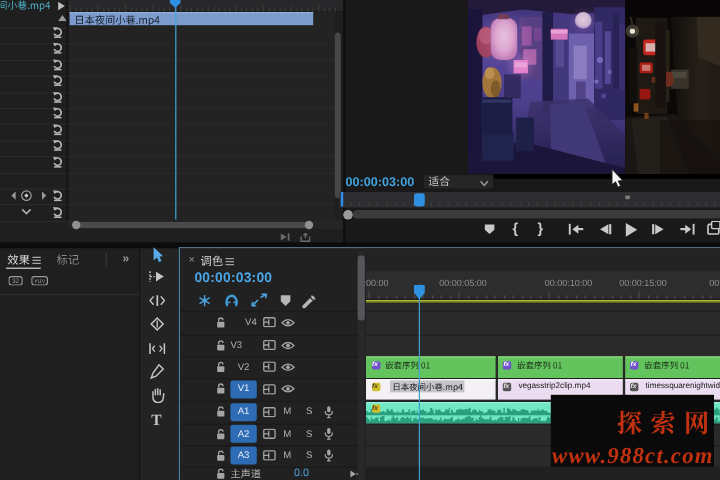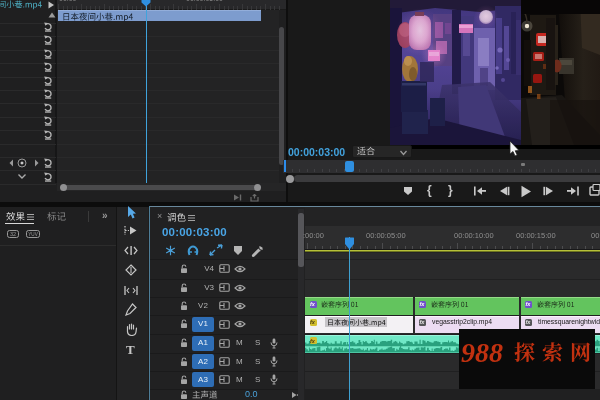--- a/index.html
+++ b/index.html
@@ -493,21 +493,21 @@
       <path d="M0.8 4.5 H5 M5 2 V7" stroke="#a5a5a5" stroke-width="1.1"></path>
     </svg>
 <svg class="abs" style="left:234px;top:264.75px" width="12" height="8" viewBox="0 0 12 8">
       <path d="M1 4 Q6 -1.2 11 4 Q6 9.2 1 4 Z" fill="none" stroke="#a5a5a5" stroke-width="1.1"></path>
       <circle cx="6" cy="4" r="1.6" fill="#a5a5a5"></circle>
     </svg>
 <svg class="abs" style="left:180px;top:282.5px" width="8" height="10" viewBox="0 0 8 10">
       <rect x="1" y="4.2" width="6" height="4.8" rx="0.8" fill="#a5a5a5"></rect>
       <path d="M2.2 4 V2.8 Q2.2 1 4 1 Q5.8 1 5.8 2.8" fill="none" stroke="#a5a5a5" stroke-width="1.1"></path>
     </svg>
-<div class="t" style="left:192px;top:282.5px;width:22px;text-align:right;font-size:8px;color:#b2b2b2;">V3</div>
+<div class="t" style="left:192px;top:282.5px;width:22px;text-align:left;font-size:8px;color:#b2b2b2;">V3</div>
 <svg class="abs" style="left:218.5px;top:283.0px" width="11" height="9" viewBox="0 0 11 9">
       <rect x="0.8" y="0.8" width="9.4" height="7.4" rx="1" fill="none" stroke="#a5a5a5" stroke-width="1.1"></rect>
       <path d="M0.8 4.5 H5 M5 2 V7" stroke="#a5a5a5" stroke-width="1.1"></path>
     </svg>
 <svg class="abs" style="left:234px;top:283.5px" width="12" height="8" viewBox="0 0 12 8">
       <path d="M1 4 Q6 -1.2 11 4 Q6 9.2 1 4 Z" fill="none" stroke="#a5a5a5" stroke-width="1.1"></path>
       <circle cx="6" cy="4" r="1.6" fill="#a5a5a5"></circle>
     </svg>
 <svg class="abs" style="left:180px;top:300.5px" width="8" height="10" viewBox="0 0 8 10">
       <rect x="1" y="4.2" width="6" height="4.8" rx="0.8" fill="#a5a5a5"></rect>
@@ -703,18 +703,18 @@
       <rect x="0" y="11" width="295" height="0.8" fill="#5ecfaa"></rect>
       <path d="M0 17.6 L0.0 12.7 L1.4 12.7 L1.4 14.2 L2.9 14.2 L2.9 15.8 L3.9 15.8 L3.9 12.5 L4.9 12.5 L4.9 14.1 L6.0 14.1 L6.0 14.5 L6.9 14.5 L6.9 13.6 L8.5 13.6 L8.5 13.0 L10.5 13.0 L10.5 15.8 L11.7 15.8 L11.7 12.3 L13.5 12.3 L13.5 11.7 L15.4 11.7 L15.4 15.8 L17.1 15.8 L17.1 15.2 L18.9 15.2 L18.9 14.4 L20.0 14.4 L20.0 15.7 L21.0 15.7 L21.0 13.1 L22.2 13.1 L22.2 11.1 L23.3 11.1 L23.3 13.2 L24.5 13.2 L24.5 13.9 L25.5 13.9 L25.5 12.6 L26.8 12.6 L26.8 15.5 L28.6 15.5 L28.6 13.4 L29.8 13.4 L29.8 12.5 L31.7 12.5 L31.7 13.5 L33.7 13.5 L33.7 12.3 L35.3 12.3 L35.3 13.8 L36.8 13.8 L36.8 12.3 L37.9 12.3 L37.9 15.6 L39.2 15.6 L39.2 13.5 L41.2 13.5 L41.2 12.7 L42.1 12.7 L42.1 14.3 L43.0 14.3 L43.0 14.1 L45.0 14.1 L45.0 13.2 L46.8 13.2 L46.8 12.9 L48.4 12.9 L48.4 13.8 L50.3 13.8 L50.3 13.7 L51.8 13.7 L51.8 13.4 L53.5 13.4 L53.5 13.3 L55.3 13.3 L55.3 14.3 L56.5 14.3 L56.5 15.0 L57.7 15.0 L57.7 13.7 L58.8 13.7 L58.8 15.4 L60.0 15.4 L60.0 14.7 L61.9 14.7 L61.9 13.0 L63.0 13.0 L63.0 15.5 L64.9 15.5 L64.9 13.8 L66.1 13.8 L66.1 14.4 L67.9 14.4 L67.9 14.0 L68.8 14.0 L68.8 14.4 L69.8 14.4 L69.8 13.8 L70.8 13.8 L70.8 12.6 L72.4 12.6 L72.4 16.1 L73.9 16.1 L73.9 14.8 L75.0 14.8 L75.0 14.6 L76.5 14.6 L76.5 13.4 L77.5 13.4 L77.5 14.7 L79.1 14.7 L79.1 14.4 L80.9 14.4 L80.9 13.7 L82.6 13.7 L82.6 12.5 L84.5 12.5 L84.5 11.9 L85.7 11.9 L85.7 11.4 L87.2 11.4 L87.2 13.2 L88.3 13.2 L88.3 13.0 L89.8 13.0 L89.8 15.8 L91.2 15.8 L91.2 13.7 L92.4 13.7 L92.4 14.7 L94.0 14.7 L94.0 12.5 L95.1 12.5 L95.1 11.1 L96.2 11.1 L96.2 13.1 L97.7 13.1 L97.7 14.1 L99.3 14.1 L99.3 14.3 L101.3 14.3 L101.3 14.3 L103.1 14.3 L103.1 12.3 L104.6 12.3 L104.6 14.9 L105.8 14.9 L105.8 15.6 L106.8 15.6 L106.8 14.5 L107.9 14.5 L107.9 15.3 L109.4 15.3 L109.4 13.8 L110.9 13.8 L110.9 12.8 L112.6 12.8 L112.6 12.4 L114.5 12.4 L114.5 15.1 L115.7 15.1 L115.7 12.3 L117.4 12.3 L117.4 12.5 L119.1 12.5 L119.1 11.8 L120.5 11.8 L120.5 15.6 L122.0 15.6 L122.0 12.7 L123.8 12.7 L123.8 14.9 L125.2 14.9 L125.2 16.1 L126.6 16.1 L126.6 13.4 L127.7 13.4 L127.7 16.0 L128.8 16.0 L128.8 13.8 L130.5 13.8 L130.5 13.1 L131.9 13.1 L131.9 13.1 L133.7 13.1 L133.7 13.3 L135.5 13.3 L135.5 12.1 L137.2 12.1 L137.2 15.2 L138.8 15.2 L138.8 14.0 L140.1 14.0 L140.1 13.5 L142.1 13.5 L142.1 13.4 L143.0 13.4 L143.0 14.7 L144.0 14.7 L144.0 12.5 L145.5 12.5 L145.5 15.8 L147.1 15.8 L147.1 15.5 L148.0 15.5 L148.0 15.9 L149.5 15.9 L149.5 14.7 L150.9 14.7 L150.9 12.2 L152.5 12.2 L152.5 13.3 L153.4 13.3 L153.4 11.2 L155.1 11.2 L155.1 12.5 L156.5 12.5 L156.5 14.4 L158.4 14.4 L158.4 13.8 L160.0 13.8 L160.0 15.6 L161.0 15.6 L161.0 13.9 L162.4 13.9 L162.4 12.6 L163.8 12.6 L163.8 13.2 L164.9 13.2 L164.9 14.0 L166.1 14.0 L166.1 15.2 L167.8 15.2 L167.8 15.9 L169.7 15.9 L169.7 14.1 L171.3 14.1 L171.3 14.7 L172.8 14.7 L172.8 13.0 L174.0 13.0 L174.0 15.3 L175.6 15.3 L175.6 13.7 L177.4 13.7 L177.4 12.7 L178.9 12.7 L178.9 15.8 L179.9 15.8 L179.9 13.2 L181.6 13.2 L181.6 13.4 L182.6 13.4 L182.6 11.5 L183.6 11.5 L183.6 12.6 L185.1 12.6 L185.1 14.9 L186.9 14.9 L186.9 14.8 L188.8 14.8 L188.8 15.4 L190.2 15.4 L190.2 14.0 L191.6 14.0 L191.6 16.0 L193.5 16.0 L193.5 11.8 L195.0 11.8 L195.0 15.8 L196.8 15.8 L196.8 15.6 L197.8 15.6 L197.8 13.3 L199.0 13.3 L199.0 12.5 L200.3 12.5 L200.3 13.5 L201.8 13.5 L201.8 12.9 L203.6 12.9 L203.6 13.7 L205.5 13.7 L205.5 14.5 L207.3 14.5 L207.3 15.5 L209.3 15.5 L209.3 11.6 L210.5 11.6 L210.5 15.9 L212.2 15.9 L212.2 15.7 L214.1 15.7 L214.1 13.9 L215.3 13.9 L215.3 13.3 L216.5 13.3 L216.5 15.1 L218.3 15.1 L218.3 12.6 L219.6 12.6 L219.6 13.1 L220.5 13.1 L220.5 12.4 L222.0 12.4 L222.0 14.7 L222.9 14.7 L222.9 15.5 L224.5 15.5 L224.5 13.7 L226.3 13.7 L226.3 13.2 L227.8 13.2 L227.8 11.9 L229.6 11.9 L229.6 13.9 L231.0 13.9 L231.0 12.7 L232.8 12.7 L232.8 15.5 L234.3 15.5 L234.3 15.0 L235.5 15.0 L235.5 15.7 L236.8 15.7 L236.8 13.7 L238.8 13.7 L238.8 14.4 L240.0 14.4 L240.0 15.0 L241.1 15.0 L241.1 14.6 L242.3 14.6 L242.3 14.9 L243.4 14.9 L243.4 11.6 L245.1 11.6 L245.1 14.6 L246.8 14.6 L246.8 15.5 L247.8 15.5 L247.8 14.5 L248.8 14.5 L248.8 14.7 L250.5 14.7 L250.5 13.5 L251.5 13.5 L251.5 16.0 L253.1 16.0 L253.1 14.7 L254.7 14.7 L254.7 15.5 L256.5 15.5 L256.5 14.2 L258.0 14.2 L258.0 13.5 L260.0 13.5 L260.0 15.4 L261.9 15.4 L261.9 12.7 L263.6 12.7 L263.6 15.6 L264.6 15.6 L264.6 15.1 L266.2 15.1 L266.2 15.6 L268.0 15.6 L268.0 14.0 L269.8 14.0 L269.8 16.0 L271.3 16.0 L271.3 15.0 L273.3 15.0 L273.3 13.1 L274.6 13.1 L274.6 14.0 L275.7 14.0 L275.7 11.6 L276.8 11.6 L276.8 13.9 L277.9 13.9 L277.9 13.3 L279.5 13.3 L279.5 12.9 L281.5 12.9 L281.5 14.2 L283.0 14.2 L283.0 15.9 L284.9 15.9 L284.9 13.3 L286.6 13.3 L286.6 14.4 L287.6 14.4 L287.6 14.2 L288.5 14.2 L288.5 15.8 L289.9 15.8 L289.9 14.5 L291.5 14.5 L291.5 12.8 L293.2 12.8 L293.2 16.1 L294.7 16.1 L294.7 12.8 L296.0 12.8 L295 17.6 Z" fill="#2aa17e"></path>
     </svg>
 <div class="abs" style="left:309.5px;top:337px;width:7px;height:7px;background:#d2bf2e;border-radius:1.5px;"></div>
     <div class="t" style="left:310.0px;top:337.5px;font-size:5.5px;font-style:italic;font-weight:bold;color:#4a3b10;">fx</div>
 <div class="abs" style="left:348.6px;top:237px;width:1.3px;height:163px;background:#3fa0d0;"></div>
 <svg class="abs" style="left:343.5px;top:237px" width="11" height="13" viewBox="0 0 11 13">
       <path d="M1 1 Q1 0.5 1.5 0.5 L9.5 0.5 Q10 0.5 10 1 L10 7 L5.5 12.5 L1 7 Z" fill="#2f8fe0"></path>
     </svg>
 <div class="abs" style="left:459px;top:329px;width:136px;height:60px;background:#0a0a0a;"></div>
-<div class="t" style="left:461px;top:337px;font-size:28px;font-weight:bold;font-style:italic;color:#c23110;font-family:'Liberation Serif',serif;">988</div>
 <svg class="abs" style="left:514px;top:335.9px" width="88" height="31">
       <g transform="translate(0 24.1)">
         <path d="M14.2 -13.3Q14.1 -13.1 13.8 -13.0Q13.6 -12.9 13.3 -13.0Q12.2 -11.7 10.9 -10.5Q9.6 -9.4 8.2 -8.6L8.0 -8.8Q8.6 -9.6 9.2 -10.6Q9.8 -11.6 10.5 -12.7Q11.1 -13.8 11.6 -15.0ZM14.0 -14.6Q15.7 -14.3 16.7 -13.7Q17.8 -13.1 18.3 -12.5Q18.8 -11.9 18.9 -11.3Q19.0 -10.7 18.8 -10.3Q18.5 -9.8 18.1 -9.7Q17.6 -9.6 17.0 -10.0Q16.8 -10.8 16.2 -11.6Q15.7 -12.4 15.1 -13.1Q14.4 -13.9 13.8 -14.5ZM14.7 -8.0Q15.3 -6.5 16.2 -5.3Q17.2 -4.1 18.4 -3.2Q19.6 -2.2 20.7 -1.7L20.7 -1.4Q19.3 -1.2 18.8 0.6Q17.7 -0.3 16.9 -1.6Q16.1 -2.9 15.5 -4.4Q14.8 -6.0 14.4 -7.8ZM14.1 -7.6Q13.1 -5.0 11.1 -2.9Q9.0 -0.8 6.3 0.7L6.1 0.5Q7.4 -0.6 8.4 -2.0Q9.4 -3.4 10.2 -4.9Q11.0 -6.4 11.5 -8.0H14.1ZM15.4 -10.9Q15.4 -10.7 15.2 -10.6Q15.1 -10.4 14.7 -10.4V1.2Q14.7 1.3 14.4 1.5Q14.1 1.6 13.7 1.8Q13.3 1.9 12.8 1.9H12.4V-11.2ZM9.6 -17.5Q10.1 -16.2 10.1 -15.3Q10.1 -14.4 9.9 -13.9Q9.7 -13.4 9.3 -13.2Q8.9 -13.0 8.5 -13.0Q8.1 -13.1 7.8 -13.4Q7.6 -13.6 7.6 -14.1Q7.6 -14.5 8.0 -15.0Q8.5 -15.3 8.9 -15.9Q9.2 -16.5 9.3 -17.5ZM18.6 -16.3V-15.6H9.6V-16.3ZM18.0 -9.7Q18.0 -9.7 18.3 -9.5Q18.5 -9.3 18.8 -9.0Q19.2 -8.7 19.6 -8.4Q20.0 -8.0 20.3 -7.7Q20.2 -7.4 19.7 -7.4H7.6L7.4 -8.0H16.8ZM17.3 -16.3 18.5 -17.4 20.5 -15.5Q20.4 -15.3 20.2 -15.3Q20.0 -15.2 19.7 -15.2Q19.3 -14.8 18.7 -14.2Q18.0 -13.6 17.6 -13.2L17.3 -13.3Q17.4 -13.7 17.4 -14.2Q17.5 -14.8 17.5 -15.3Q17.5 -15.9 17.5 -16.3ZM0.5 -7.5Q1.1 -7.7 2.3 -8.1Q3.5 -8.5 5.1 -9.0Q6.6 -9.5 8.1 -10.0L8.3 -9.8Q7.2 -9.1 5.7 -7.9Q4.1 -6.8 2.0 -5.4Q1.8 -5.0 1.4 -4.8ZM6.2 -17.5Q6.2 -17.3 6.0 -17.1Q5.9 -17.0 5.5 -16.9V-1.1Q5.5 -0.2 5.3 0.4Q5.1 1.0 4.5 1.4Q3.9 1.7 2.6 1.8Q2.6 1.3 2.5 0.8Q2.4 0.4 2.2 0.1Q2.0 -0.3 1.6 -0.4Q1.3 -0.6 0.7 -0.8V-1.1Q0.7 -1.1 0.9 -1.1Q1.2 -1.0 1.6 -1.0Q2.0 -1.0 2.3 -1.0Q2.6 -0.9 2.8 -0.9Q3.0 -0.9 3.1 -1.0Q3.2 -1.1 3.2 -1.3V-17.8ZM6.4 -14.4Q6.4 -14.4 6.7 -14.1Q7.0 -13.8 7.4 -13.4Q7.8 -13.0 8.1 -12.6Q8.0 -12.3 7.5 -12.3H0.7L0.6 -12.9H5.5Z M39.7 -0.8Q39.7 -0.0 39.5 0.5Q39.3 1.1 38.7 1.4Q38.1 1.7 36.8 1.8Q36.7 1.3 36.7 1.0Q36.6 0.6 36.4 0.3Q36.2 0.1 35.9 -0.1Q35.6 -0.2 34.9 -0.3V-0.6Q34.9 -0.6 35.2 -0.6Q35.4 -0.6 35.8 -0.6Q36.1 -0.5 36.4 -0.5Q36.8 -0.5 36.9 -0.5Q37.1 -0.5 37.2 -0.6Q37.3 -0.7 37.3 -0.8V-5.4H39.7ZM44.1 -9.0Q44.0 -8.8 43.7 -8.7Q43.4 -8.7 42.8 -8.9L43.5 -9.0Q42.6 -8.5 41.3 -8.0Q39.9 -7.4 38.2 -6.9Q36.6 -6.4 34.8 -5.9Q33.1 -5.5 31.6 -5.2L31.5 -5.4H32.4Q32.3 -4.4 32.1 -3.9Q31.8 -3.4 31.4 -3.3L30.5 -5.7Q30.5 -5.7 30.8 -5.7Q31.1 -5.8 31.3 -5.8Q32.6 -6.1 34.1 -6.7Q35.6 -7.3 37.0 -8.0Q38.5 -8.7 39.6 -9.4Q40.8 -10.1 41.5 -10.6ZM39.7 -10.5Q39.6 -10.4 39.3 -10.3Q39.0 -10.3 38.5 -10.5L39.2 -10.6Q38.5 -10.2 37.5 -9.8Q36.4 -9.4 35.1 -9.1Q33.9 -8.7 32.7 -8.5V-8.8H33.5Q33.4 -8.0 33.2 -7.6Q33.0 -7.3 32.7 -7.2L31.9 -9.0Q31.9 -9.0 32.1 -9.1Q32.3 -9.1 32.5 -9.2Q33.1 -9.3 33.9 -9.7Q34.6 -10.0 35.3 -10.5Q36.0 -10.9 36.6 -11.3Q37.2 -11.8 37.5 -12.1ZM31.2 -5.6Q32.1 -5.6 33.5 -5.6Q34.9 -5.6 36.7 -5.6Q38.5 -5.7 40.5 -5.7Q42.6 -5.8 44.8 -5.9V-5.5Q42.6 -5.1 39.2 -4.7Q35.9 -4.3 31.7 -3.8ZM32.3 -9.0Q33.2 -9.0 34.6 -9.0Q36.0 -9.1 37.7 -9.1Q39.4 -9.2 41.3 -9.3L41.3 -8.9Q40.0 -8.6 37.7 -8.2Q35.5 -7.8 32.9 -7.4ZM44.8 -12.4 46.1 -13.8 48.5 -11.6Q48.3 -11.5 48.1 -11.4Q48.0 -11.4 47.6 -11.3Q47.0 -10.8 46.2 -10.2Q45.3 -9.5 44.5 -9.1L44.3 -9.3Q44.5 -9.7 44.6 -10.3Q44.8 -10.9 44.9 -11.4Q45.0 -12.0 45.1 -12.4ZM31.4 -13.6Q31.8 -12.2 31.8 -11.2Q31.7 -10.3 31.4 -9.7Q31.1 -9.2 30.6 -9.0Q30.2 -8.7 29.7 -8.8Q29.3 -8.8 29.0 -9.1Q28.7 -9.4 28.7 -9.8Q28.7 -10.2 29.1 -10.8Q29.8 -11.0 30.4 -11.7Q31.0 -12.4 31.1 -13.6ZM45.9 -12.4V-11.8H31.2V-12.4ZM40.5 -17.6Q40.5 -17.3 40.3 -17.2Q40.2 -17.0 39.7 -17.0V-12.1H37.3V-17.8ZM36.4 -2.3Q36.3 -2.2 36.1 -2.1Q35.9 -2.0 35.6 -2.1Q34.8 -1.4 33.7 -0.8Q32.7 -0.1 31.4 0.5Q30.1 1.0 28.8 1.4L28.6 1.1Q29.6 0.5 30.6 -0.4Q31.6 -1.2 32.4 -2.1Q33.2 -3.0 33.7 -3.8ZM40.7 -3.5Q42.7 -3.4 44.0 -2.9Q45.3 -2.5 46.0 -1.9Q46.7 -1.3 46.9 -0.7Q47.2 -0.1 47.0 0.4Q46.8 0.9 46.4 1.1Q45.9 1.3 45.2 1.1Q44.8 0.3 44.0 -0.5Q43.2 -1.3 42.3 -2.1Q41.4 -2.8 40.6 -3.3ZM42.0 -7.6Q43.6 -7.4 44.6 -6.9Q45.7 -6.5 46.2 -5.9Q46.7 -5.4 46.8 -4.8Q46.9 -4.2 46.6 -3.8Q46.4 -3.4 46.0 -3.3Q45.5 -3.2 44.9 -3.5Q44.7 -4.2 44.2 -4.9Q43.6 -5.6 43.0 -6.3Q42.4 -7.0 41.8 -7.4ZM44.4 -16.9Q44.4 -16.9 44.7 -16.7Q44.9 -16.5 45.3 -16.2Q45.7 -15.9 46.1 -15.6Q46.6 -15.2 46.9 -14.9Q46.9 -14.8 46.7 -14.7Q46.6 -14.6 46.3 -14.6H31.0L30.8 -15.2H43.0Z M66.8 -13.3Q68.6 -11.6 69.7 -10.1Q70.8 -8.5 71.3 -7.2Q71.8 -5.8 71.9 -4.8Q71.9 -3.8 71.7 -3.2Q71.4 -2.6 71.0 -2.6Q70.6 -2.5 70.1 -3.0Q69.9 -4.0 69.6 -5.3Q69.3 -6.6 68.9 -8.0Q68.5 -9.3 67.9 -10.7Q67.3 -12.0 66.6 -13.2ZM72.7 -14.3Q72.6 -14.1 72.4 -14.0Q72.3 -13.8 71.8 -13.8Q71.5 -12.3 71.0 -10.5Q70.5 -8.8 69.8 -7.0Q69.0 -5.2 68.0 -3.6Q66.9 -2.0 65.4 -0.7L65.2 -0.8Q66.2 -2.3 66.9 -4.1Q67.7 -5.9 68.2 -7.7Q68.7 -9.6 69.0 -11.5Q69.3 -13.3 69.4 -14.9ZM60.7 -13.3Q62.6 -11.9 63.8 -10.5Q64.9 -9.2 65.5 -8.0Q66.1 -6.8 66.2 -5.8Q66.4 -4.9 66.2 -4.3Q66.0 -3.8 65.6 -3.7Q65.2 -3.5 64.7 -4.0Q64.4 -4.9 64.0 -6.1Q63.6 -7.2 63.1 -8.5Q62.6 -9.7 62.0 -10.9Q61.3 -12.1 60.5 -13.1ZM67.3 -14.2Q67.2 -14.0 67.0 -13.9Q66.9 -13.8 66.4 -13.8Q66.2 -12.3 65.7 -10.6Q65.3 -9.0 64.6 -7.3Q63.9 -5.6 63.0 -4.0Q62.0 -2.4 60.6 -1.2L60.4 -1.3Q61.3 -2.8 61.9 -4.5Q62.5 -6.2 63.0 -8.0Q63.4 -9.8 63.6 -11.6Q63.9 -13.4 64.0 -14.9ZM72.5 -16.4 73.6 -17.6 76.0 -15.8Q75.8 -15.7 75.6 -15.6Q75.4 -15.4 75.1 -15.4V-0.9Q75.1 -0.1 74.8 0.5Q74.6 1.1 73.9 1.4Q73.2 1.8 71.7 1.9Q71.6 1.3 71.5 1.0Q71.3 0.6 71.0 0.3Q70.7 0.0 70.2 -0.2Q69.7 -0.4 68.7 -0.5V-0.8Q68.7 -0.8 69.2 -0.8Q69.6 -0.7 70.2 -0.7Q70.8 -0.7 71.4 -0.6Q71.9 -0.6 72.1 -0.6Q72.4 -0.6 72.6 -0.7Q72.7 -0.9 72.7 -1.1V-16.4ZM60.3 1.0Q60.3 1.1 60.0 1.3Q59.7 1.5 59.3 1.7Q58.8 1.8 58.3 1.8H57.9V-16.4V-17.4L60.5 -16.4H73.6V-15.8H60.3Z" fill="#c23110"></path>
       </g>
     </svg>
+<div class="t" style="left:460px;top:370px;font-size:19px;font-weight:bold;font-style:italic;color:#c23110;font-family:'Liberation Serif',serif;letter-spacing:1px;">www.988ct.com</div>
 </div>
 </body></html>

